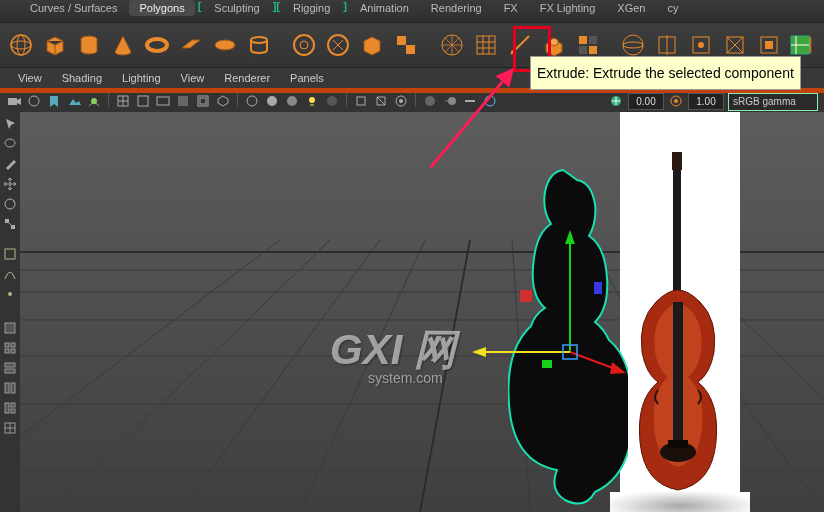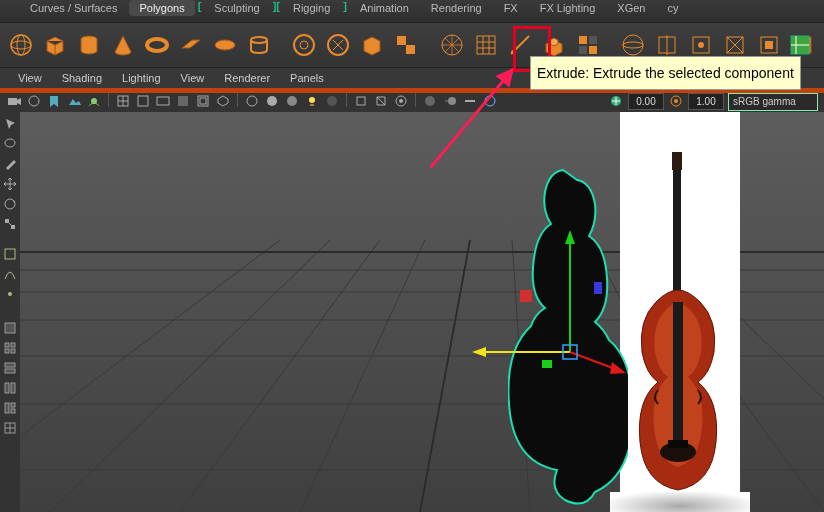--- a/index.html
+++ b/index.html
@@ -520,13 +520,17 @@
     <line x1="120" y1="130" x2="168" y2="148" stroke="#e01919" stroke-width="2"></line>
     <polygon points="176,151 162,140 160,152" fill="#e01919"></polygon>
 
     <rect x="92" y="138" width="10" height="8" fill="#19d019"></rect>
     <rect x="144" y="60" width="8" height="12" fill="#3838e0"></rect>
     <rect x="70" y="68" width="12" height="12" fill="#d03030"></rect>
 
     <rect x="113" y="123" width="14" height="14" fill="none" stroke="#39a0ff" stroke-width="1.5"></rect>
   </svg>
 
+  <div class="watermark">
+    <span>GXI 网</span>
+    <small>system.com</small>
+  </div>
 </div>
 
 </body></html>

